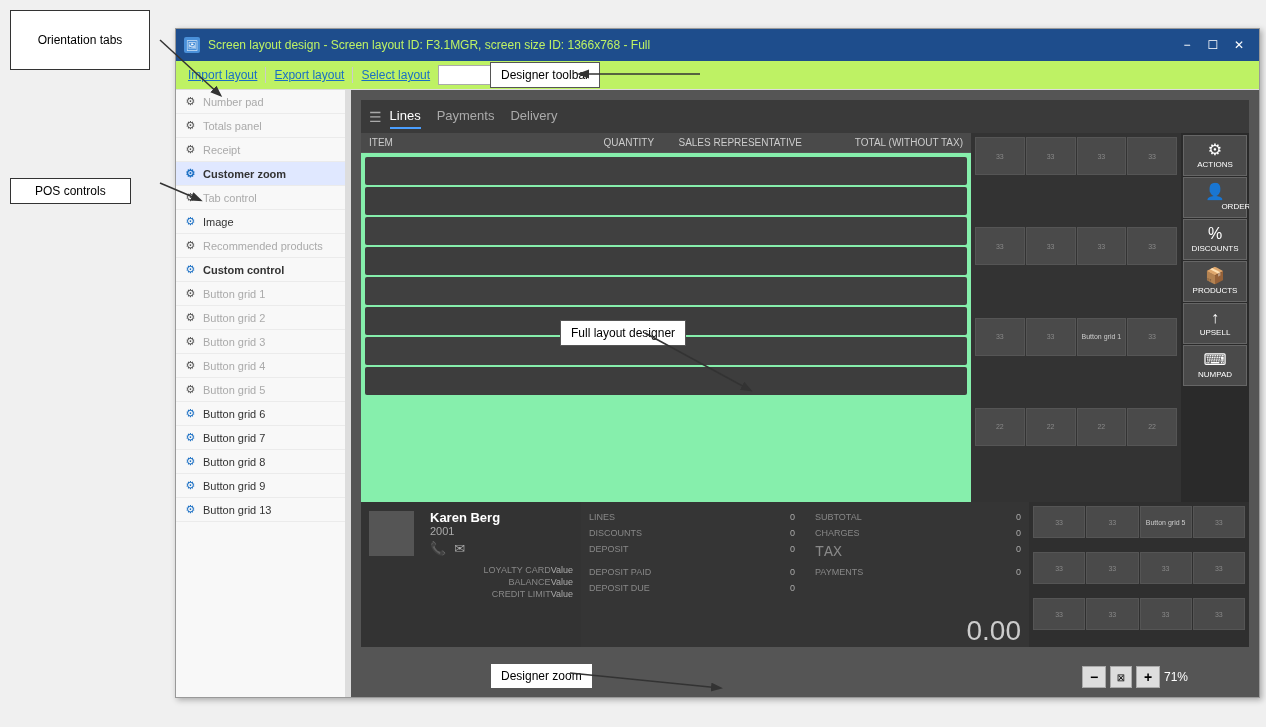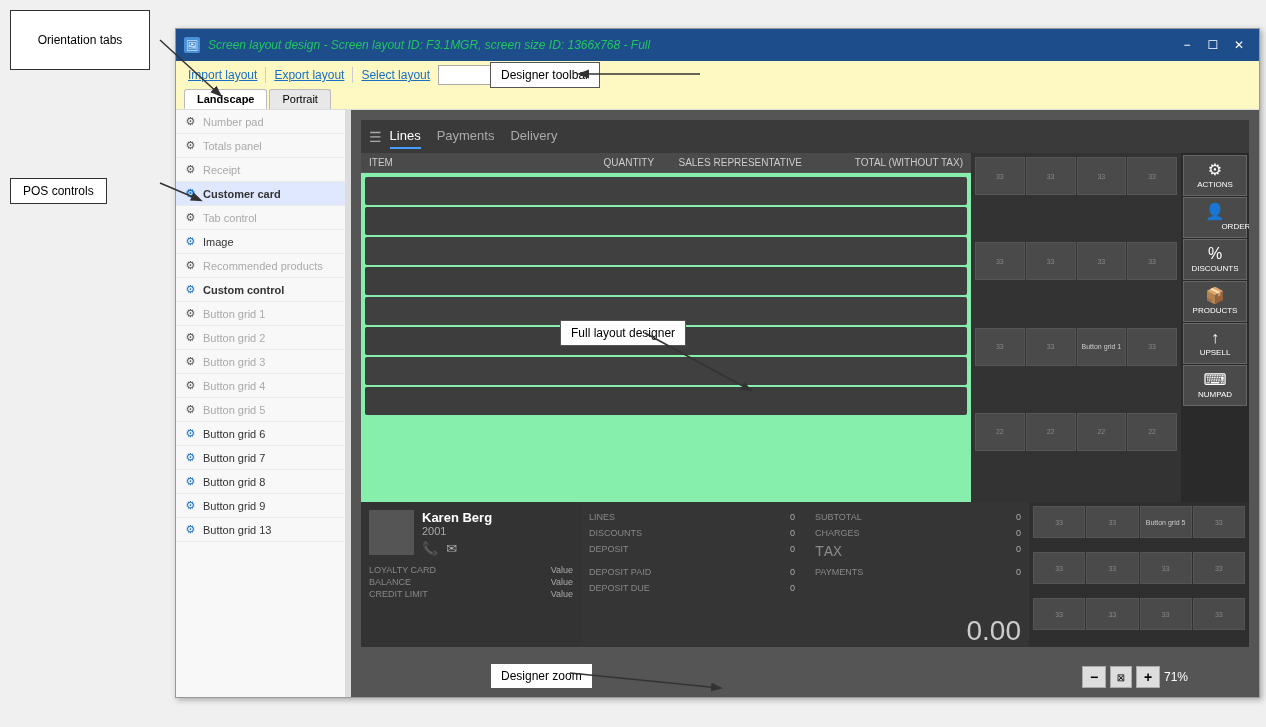--- a/index.html
+++ b/index.html
@@ -48,44 +48,43 @@
     }
     .title-icon {
       width: 16px;
       height: 16px;
       background: #4a90d9;
       border-radius: 2px;
       display: flex; align-items: center; justify-content: center;
       font-size: 10px; color: white;
     }
     .title-text {
-      color: #22c55e;
+      color: #bef264;
       font-size: 12px;
-      font-style: italic;
     }
     .title-controls {
       display: flex;
       gap: 2px;
     }
     .title-btn {
       width: 24px;
       height: 22px;
       background: transparent;
       border: none;
       color: white;
       cursor: pointer;
       display: flex;
       align-items: center;
       justify-content: center;
       font-size: 12px;
     }
 
     
     .toolbar-area {
-      background: #fef9c3;
+      background: #bef264;
       border-bottom: 1px solid #ddd;
       padding: 4px 8px 0 8px;
       flex-shrink: 0;
     }
     .toolbar-row {
       display: flex;
       align-items: center;
       gap: 4px;
       margin-bottom: 4px;
     }
@@ -313,22 +312,22 @@
       width: 220px;
       background: #333;
       padding: 8px;
       display: flex;
       flex-direction: column;
       gap: 4px;
       flex-shrink: 0;
     }
     .customer-top {
       display: flex;
-      gap: 8px;
-      align-items: flex-start;
+      gap: 16px;
+      align-items: center;
     }
     .customer-avatar {
       width: 45px;
       height: 45px;
       background: #555;
       flex-shrink: 0;
     }
     .customer-name {
       color: white;
       font-size: 13px;
@@ -345,25 +344,24 @@
     }
     .customer-icon {
       color: #aaa;
       font-size: 13px;
     }
     .loyalty-rows {
       margin-top: 4px;
     }
     .loyalty-row {
       display: flex;
-      justify-content: space-between;
+      justify-content: flex-end;
       font-size: 9px;
       color: #888;
       padding: 1px 0;
-      gap: 12px;
     }
     .loyalty-row span:last-child { color: #aaa; }
 
     .pos-totals {
       flex: 1;
       padding: 8px;
       background: #353535;
     }
     .totals-row {
       display: flex;
@@ -450,21 +448,21 @@
       z-index: 90;
     }
   </style>
 </head>
 <body>
 
 <div class="annotation-box" style="left: 10px; top: 10px; width: 140px; height: 60px; display: flex; align-items: center; justify-content: center; text-align: center;">
   <span>Orientation tabs</span>
 </div>
 
-<div class="annotation-box" style="left: 10px; top: 178px; padding: 5px 12px;">
+<div class="annotation-box" style="left: 10px; top: 178px; padding: 5px 24px;">
   <span>POS controls</span>
 </div>
 
 <svg class="arrows-svg">
 
   <line x1="160" y1="40" x2="220" y2="95" stroke="#333" stroke-width="1.5" marker-end="url(#arrow)"></line>
 
   <line x1="160" y1="183" x2="200" y2="200" stroke="#333" stroke-width="1.5" marker-end="url(#arrow)"></line>
 
   <line x1="700" y1="74" x2="580" y2="74" stroke="#333" stroke-width="1.5" marker-end="url(#arrow)"></line>
@@ -509,44 +507,40 @@
     <div class="toolbar-row">
       <button class="toolbar-btn">Import layout</button>
       <div class="toolbar-separator"></div>
       <button class="toolbar-btn">Export layout</button>
       <div class="toolbar-separator"></div>
       <button class="toolbar-btn">Select layout</button>
       <select class="toolbar-dropdown">
         <option></option>
       </select>
     </div>
-    <div class="tab-bar">
-      <div class="tab active">Landscape</div>
-      <div class="tab">Portrait</div>
-    </div>
   </div>
 
   <div class="content-area">
 
     <div class="left-panel">
       <div class="panel-item disabled">
         <span class="gear-icon">⚙</span>
         <span>Number pad</span>
       </div>
       <div class="panel-item disabled">
         <span class="gear-icon">⚙</span>
         <span>Totals panel</span>
       </div>
       <div class="panel-item disabled">
         <span class="gear-icon">⚙</span>
         <span>Receipt</span>
       </div>
       <div class="panel-item active">
         <span class="gear-icon active">⚙</span>
-        <span>Customer card</span>
+        <span>Customer zoom</span>
       </div>
       <div class="panel-item disabled">
         <span class="gear-icon">⚙</span>
         <span>Tab control</span>
       </div>
       <div class="panel-item">
         <span class="gear-icon active">⚙</span>
         <span>Image</span>
       </div>
       <div class="panel-item disabled">

